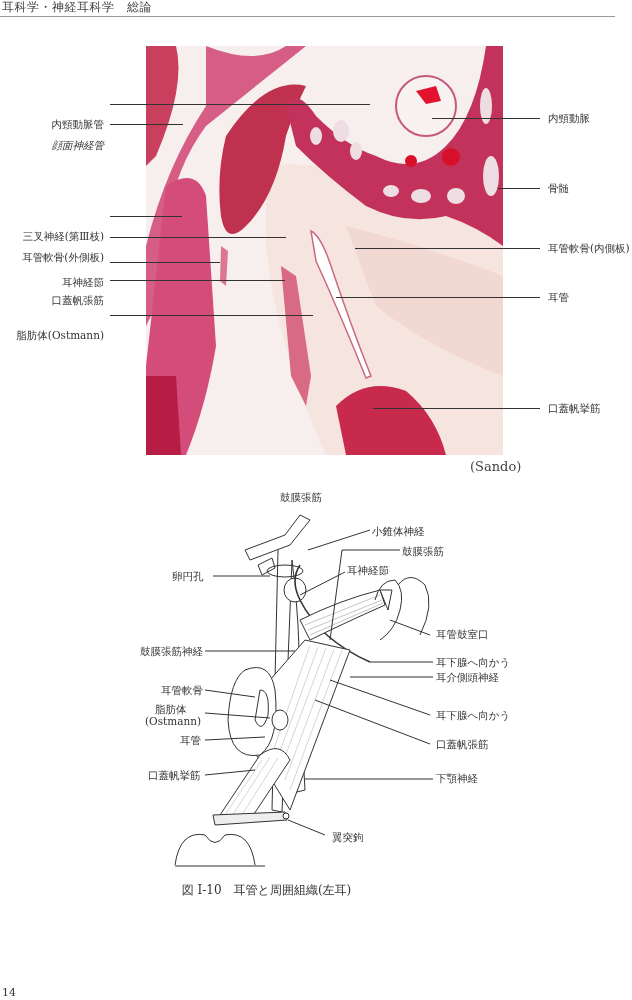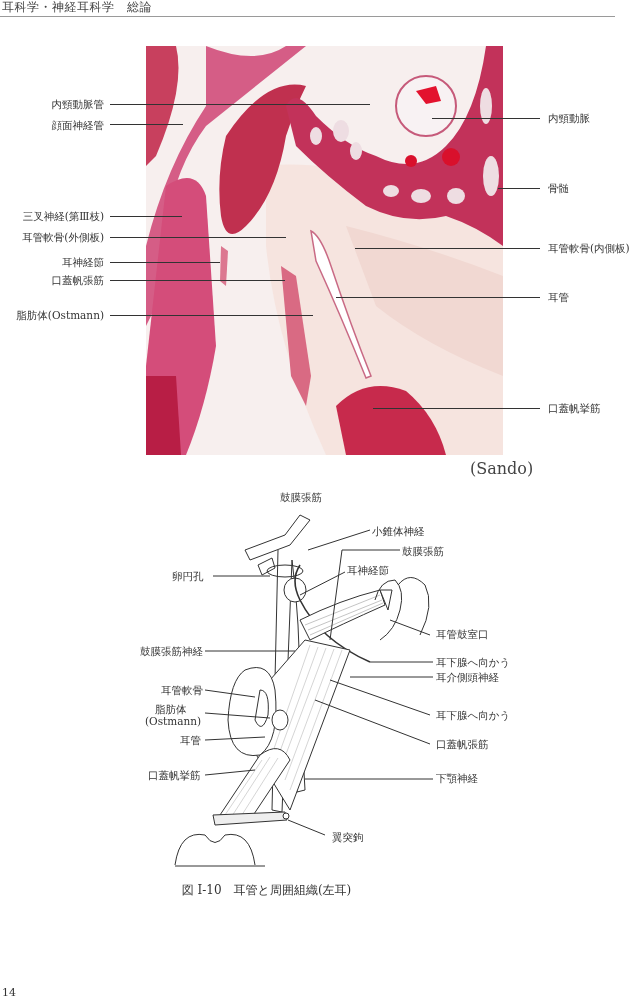--- a/index.html
+++ b/index.html
@@ -2,24 +2,24 @@
 <html><head>
 <meta charset="utf-8">
 <style>
   html, body { margin: 0; padding: 0; background: #ffffff; }
   body { width: 632px; height: 1000px; position: relative; overflow: hidden;
          font-family: "DejaVu Serif", "Liberation Serif", serif; color: #333; }
   .header { position: absolute; left: 0; top: 0; width: 615px; height: 16px;
             border-bottom: 1px solid #9a9a9a; }
   .header-title { position: absolute; left: 2px; top: -1px; font-size: 12px; color: #444; letter-spacing: 0.5px; white-space: nowrap; text-align: right; }
   .lbl { position: absolute; font-size: 10.5px; color: #333; white-space: nowrap; line-height: 12px; }
-  .lbl.r { text-align: right; }
+  .lbl.r { text-align: right; margin-top: 20px; }
   .histo { position: absolute; left: 146px; top: 46px; width: 357px; height: 409px; overflow: hidden; }
   .line { position: absolute; height: 1px; background: #333; }
-  .credit { position: absolute; left: 470px; top: 459px; font-size: 16px; color: #444; }
+  .credit { position: absolute; left: 470px; top: 459px; font-size: 13px; color: #444; }
   .diagram { position: absolute; left: 0; top: 480px; width: 632px; height: 400px; }
   .caption { position: absolute; left: 0; width: 533px; top: 882px; text-align: center; font-size: 12px; color: #333; }
   .pageno { position: absolute; left: 2px; top: 986px; font-size: 11px; color: #333; }
 </style>
 </head>
 <body>
 
 <div class="header">
   <span class="header-title">耳科学・神経耳科学　総論</span>
 </div>
@@ -59,21 +59,21 @@
 
     <path d="M190 360 Q220 330 260 345 Q290 370 300 409 L200 409 Z" fill="#c72a4c"></path>
     <path d="M135 220 L150 230 L165 330 L160 360 L145 330 Z" fill="#d96a83"></path>
     <path d="M75 200 L82 205 L80 240 L74 235 Z" fill="#dc7790"></path>
   </svg>
 </div>
 
 <div>
   <span class="lbl r" style="right:528px; top:98px;">内頸動脈管</span>
   <div class="line" style="left:110px; top:104px; width:260px;"></div>
-  <span class="lbl r" style="right:528px; top:119px;">顔面神経管</span>
+  <span class="lbl r" style="right:528px; top:119px;font-style:italic;">顔面神経管</span>
   <div class="line" style="left:110px; top:124px; width:73px;"></div>
   <span class="lbl r" style="right:528px; top:210px;">三叉神経(第Ⅲ枝)</span>
   <div class="line" style="left:110px; top:216px; width:72px;"></div>
   <span class="lbl r" style="right:528px; top:231px;">耳管軟骨(外側板)</span>
   <div class="line" style="left:110px; top:237px; width:176px;"></div>
   <span class="lbl r" style="right:528px; top:256px;">耳神経節</span>
   <div class="line" style="left:110px; top:262px; width:110px;"></div>
   <span class="lbl r" style="right:528px; top:274px;">口蓋帆張筋</span>
   <div class="line" style="left:110px; top:280px; width:175px;"></div>
   <span class="lbl r" style="right:528px; top:309px;">脂肪体(Ostmann)</span>

